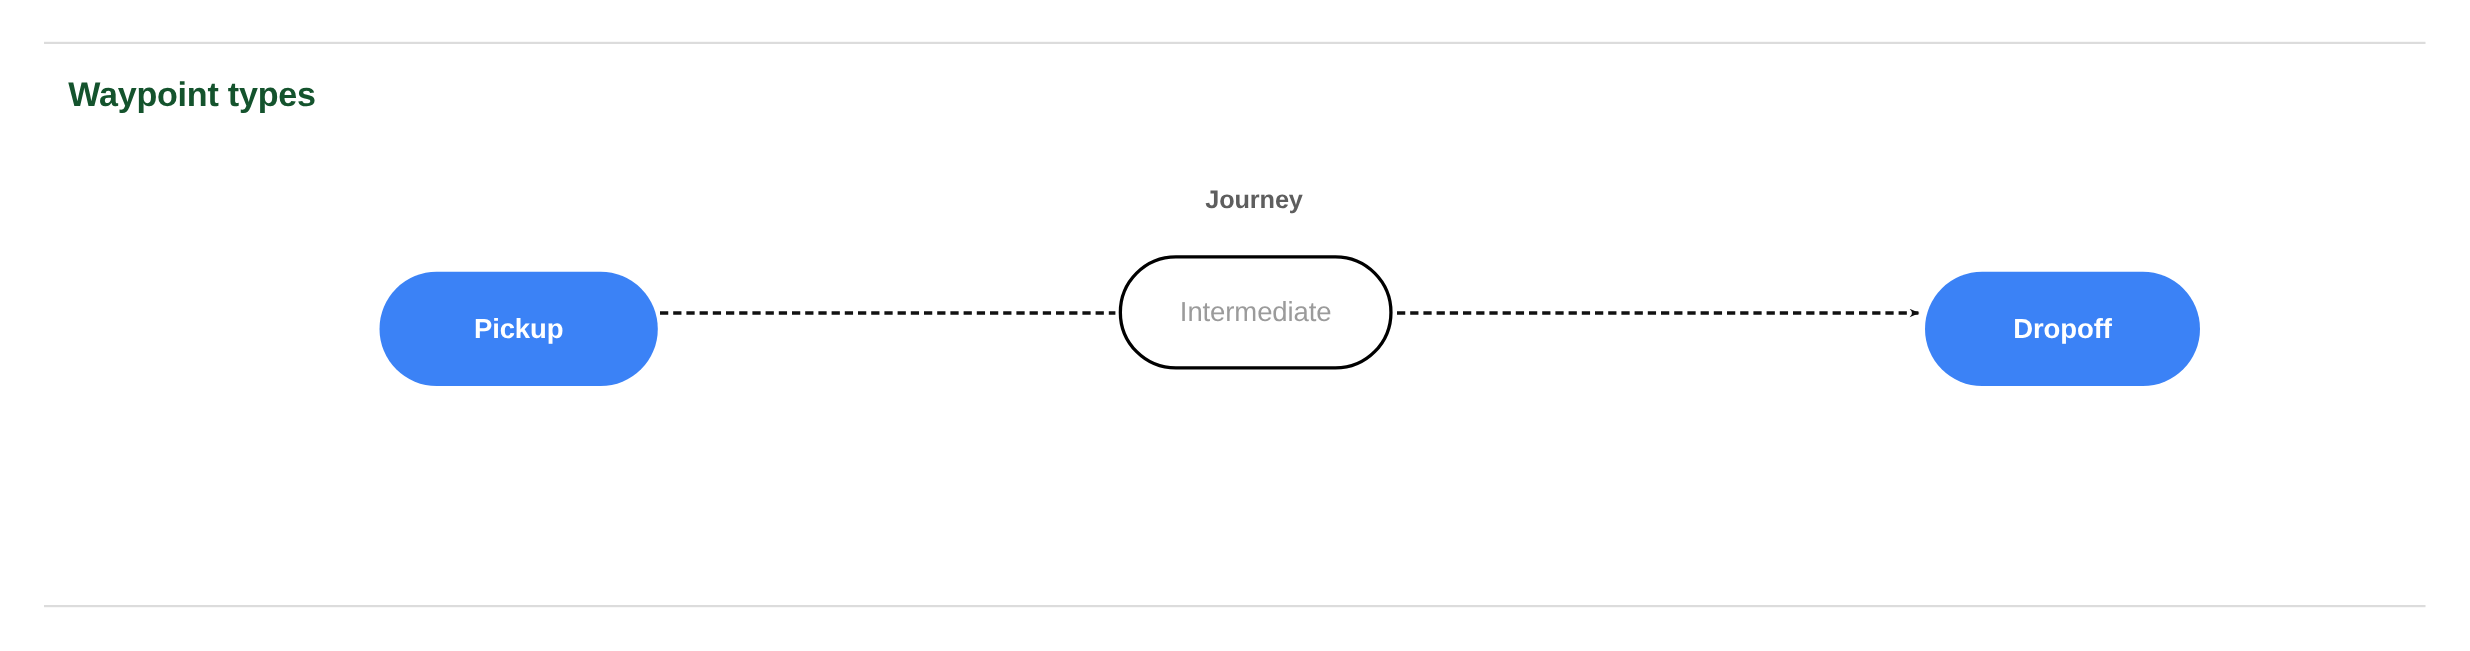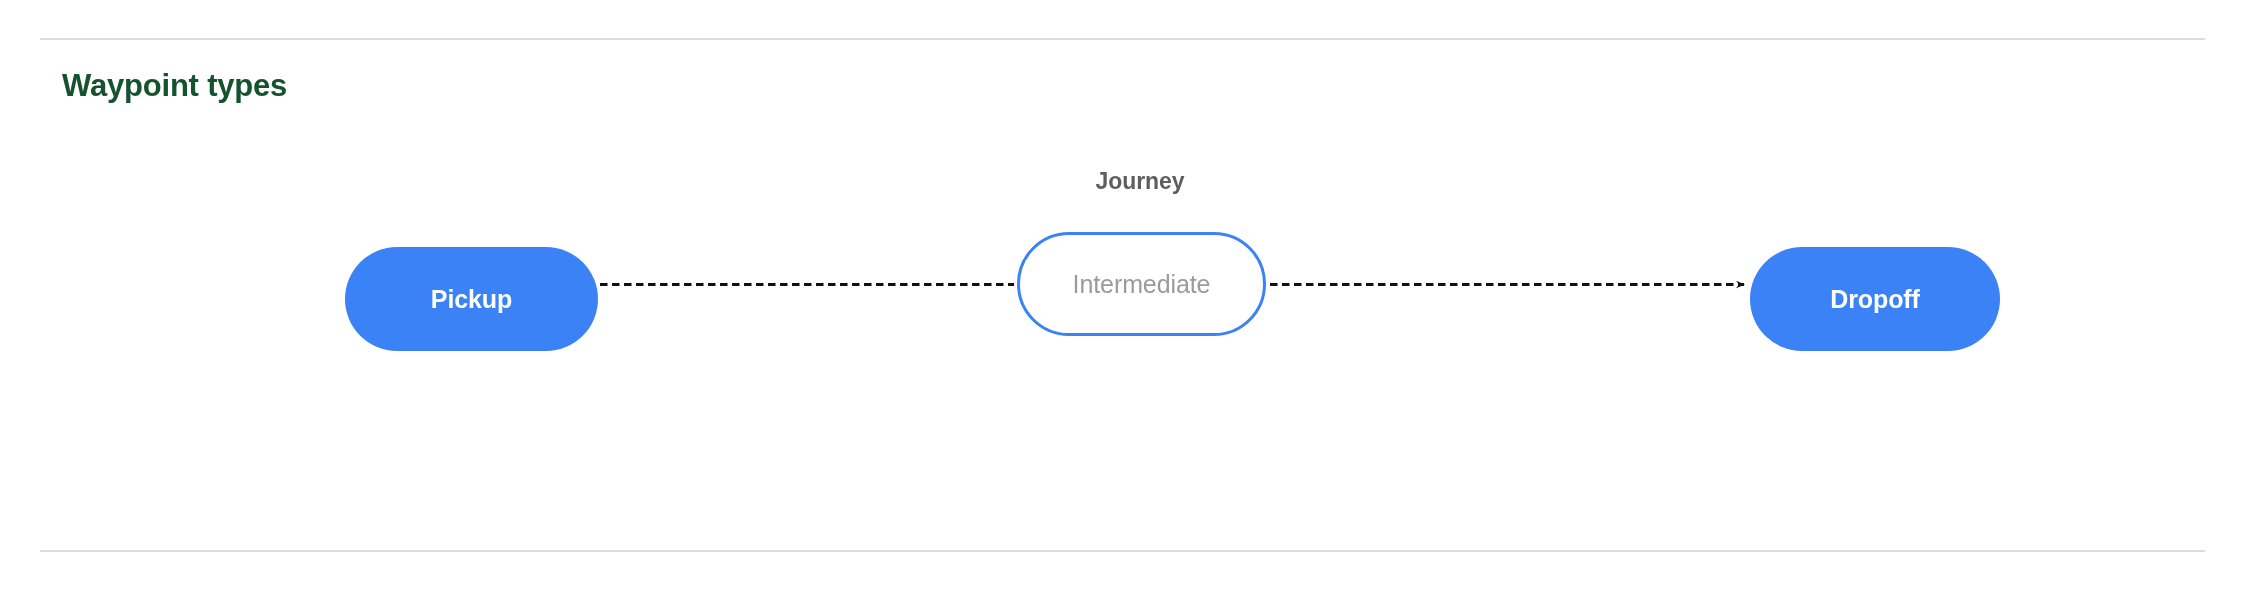--- a/index.html
+++ b/index.html
@@ -85,21 +85,21 @@
     margin-top: 15px;
   }
   .node-pickup .node-label,
   .node-dropoff .node-label {
     color: #ffffff;
     font-weight: bold;
   }
 
   .node-intermediate {
     background: #ffffff;
-    border: 3px solid #3b82f6;
+    border: 3px solid #000000;
   }
   .node-intermediate .node-label {
     color: #9b9b9b;
     font-weight: normal;
   }
 
   #node-pickup       { left: 345px;  width: 253px; top: 82px; }
   #node-intermediate { left: 1017px; width: 249px; top: 82px; }
   #node-dropoff      { left: 1750px; width: 250px; top: 82px; }
 </style>

